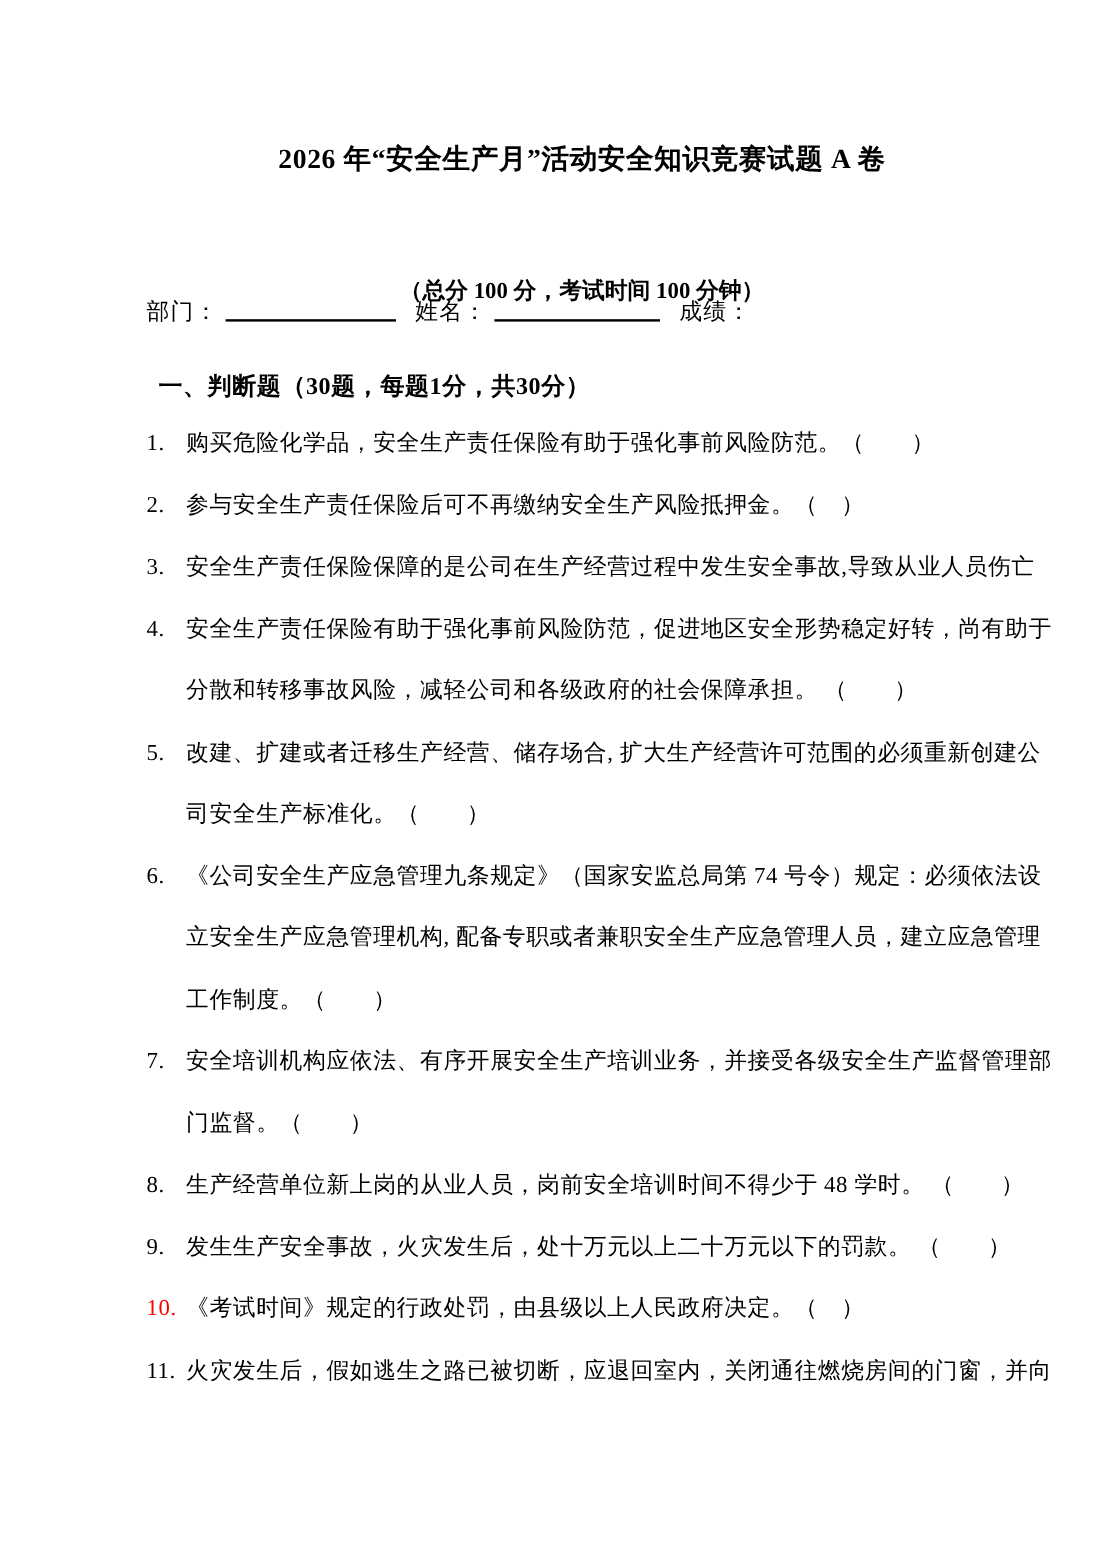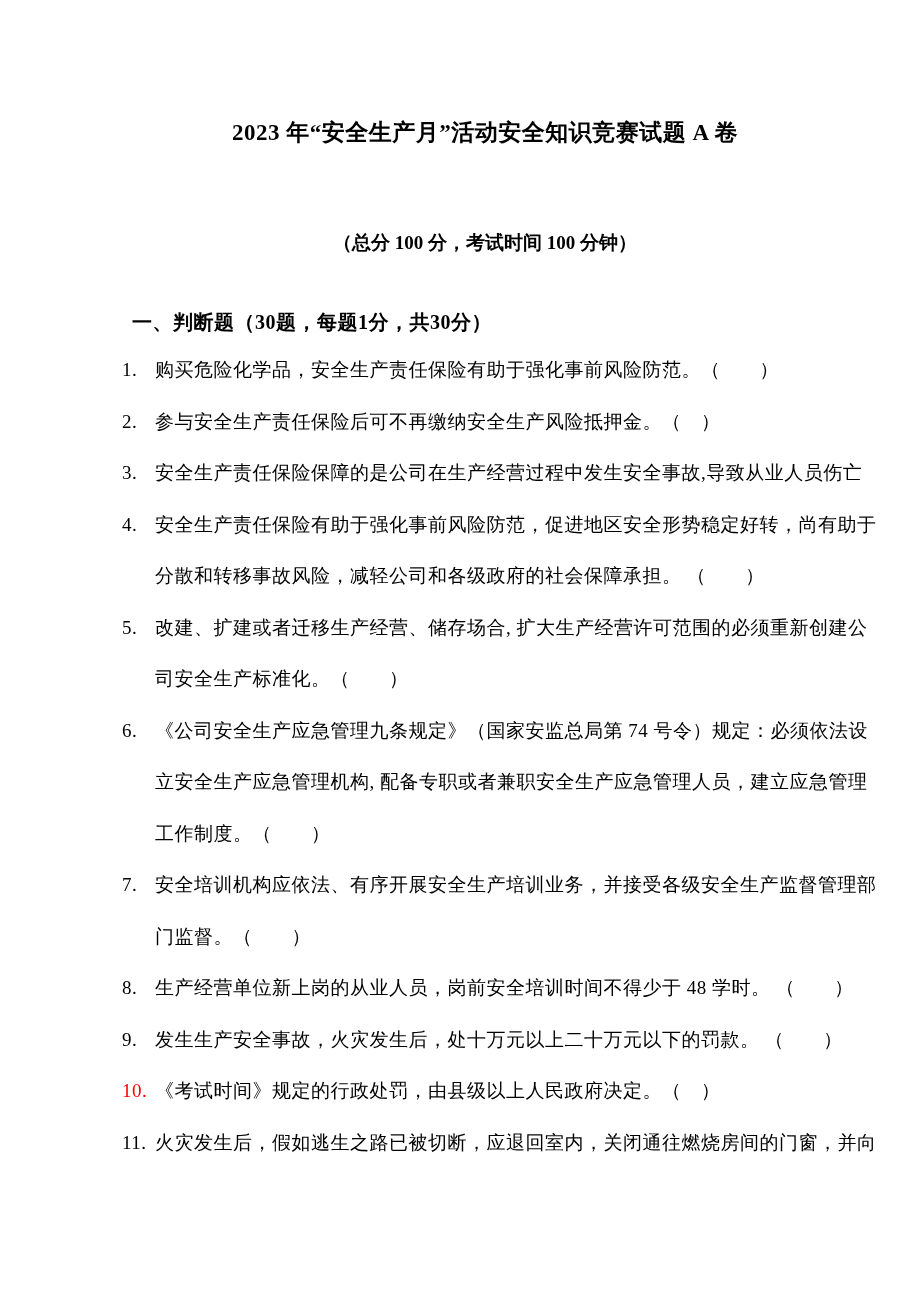--- a/index.html
+++ b/index.html
@@ -87,24 +87,27 @@
   .q-text {
     flex: 1;
     white-space: nowrap;
   }
 </style>
 </head>
 <body>
 
 <div class="page">
 
-  <div class="doc-title">2023 年“安全生产月”活动安全知识竞赛试题 A 卷</div>
+  <div class="doc-title">2026 年“安全生产月”活动安全知识竞赛试题 A 卷</div>
 
   <div class="doc-subtitle">（总分 100 分，考试时间 100 分钟）</div>
 
+  <div class="fields">
+    <span class="field-label">部门：</span><span class="blank dept-blank"></span><span class="field-label">姓名：</span><span class="blank name-blank"></span><span class="field-label">成绩：</span>
+  </div>
 
   <div class="section-heading">一、判断题（30题，每题1分，共30分）</div>
 
   <div class="questions">
   <div class="q-line">
     <span class="q-no">1.</span>
     <span class="q-text">购买危险化学品，安全生产责任保险有助于强化事前风险防范。（　　）</span>
   </div>
 
   <div class="q-line">

